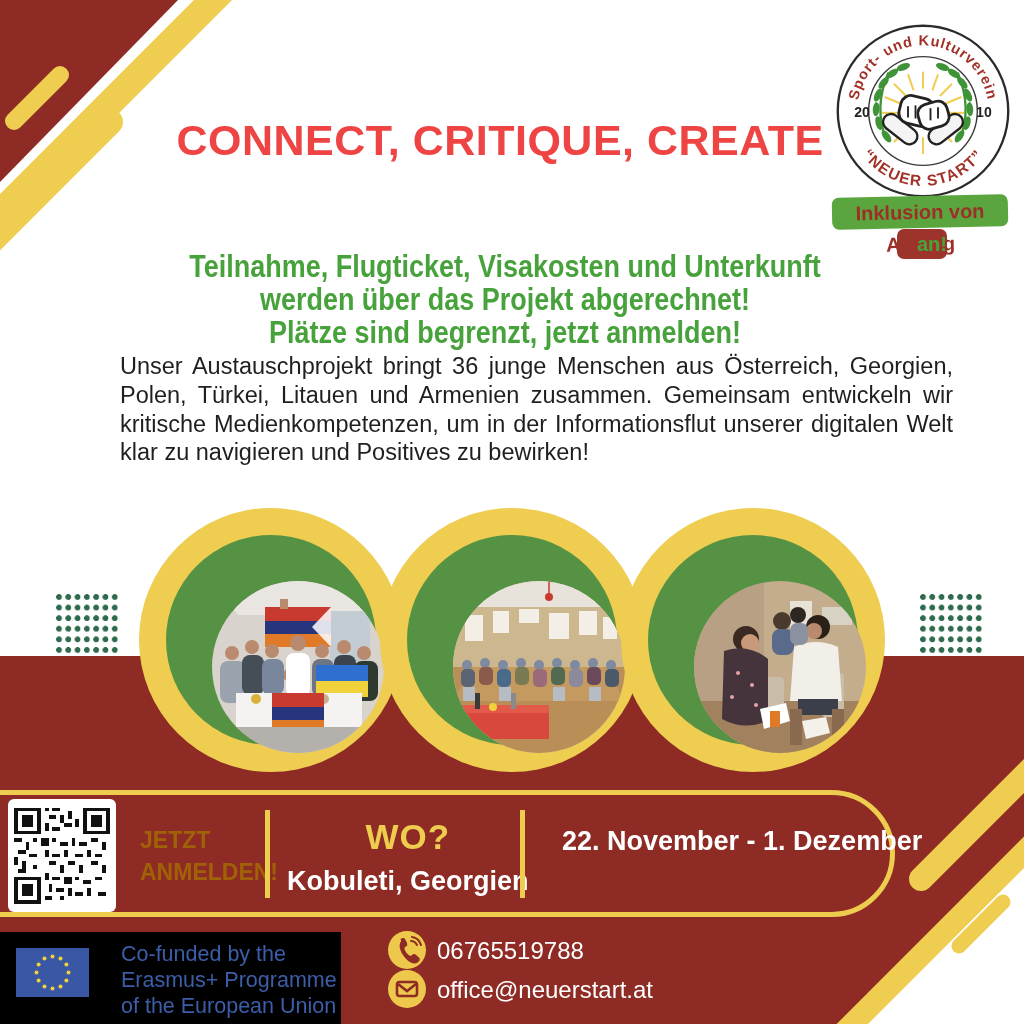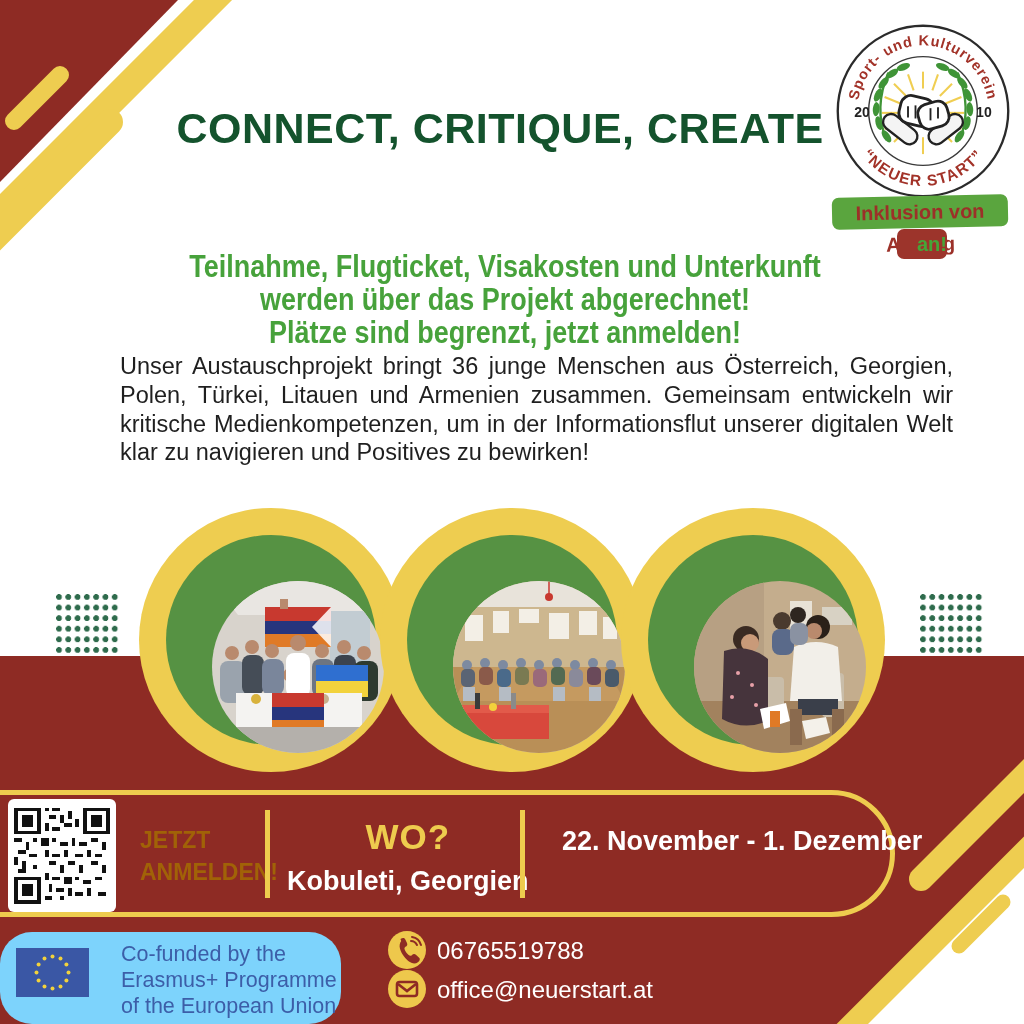--- a/index.html
+++ b/index.html
@@ -9,22 +9,22 @@
     font-family:"Liberation Sans",sans-serif;
   }
   .abs{position:absolute;}
 
   
   .deco-tl{left:0;top:0;width:260px;height:340px;}
   .deco-br{left:780px;top:700px;width:244px;height:324px;}
 
   
   .title{
-    left:60px;top:104px;width:880px;text-align:center;
-    font-size:43px;font-weight:800;letter-spacing:.5px;color:#14532d;
+    left:60px;top:116px;width:880px;text-align:center;
+    font-size:43px;font-weight:800;letter-spacing:.5px;color:#ef4444;
   }
   .logo{left:834px;top:22px;width:178px;height:178px;}
   .badge-inclusion{
     left:832px;top:196px;width:176px;height:32px;line-height:32px;text-align:center;
     background:#5aa53e;color:#9c3028;font-size:20px;font-weight:bold;border-radius:7px;
     transform:rotate(-1.2deg);
   }
   .badge-an{
     left:897px;top:229px;width:50px;height:30px;line-height:30px;text-align:right;
     background:#9c342b;color:#46a538;font-size:20px;font-weight:bold;border-radius:7px;
@@ -72,21 +72,21 @@
   .v-divider{width:5px;height:88px;top:810px;background:#eecc4e;}
   .vd-1{left:265px;}
   .vd-2{left:520px;}
   .info-block{top:817px;text-align:center;}
   .ib-where{left:287px;}
   .ib-when{left:562px;}
   .info-label{color:#eecc4e;font-size:35px;font-weight:800;letter-spacing:1px;}
   .info-value{color:#ffffff;font-size:27px;font-weight:bold;margin-top:9px;}
 
   
-  .eu-box{left:0;top:932px;width:341px;height:92px;background:#7dd3fc;border-radius:32px;}
+  .eu-box{left:0;top:932px;width:341px;height:92px;background:#000000;}
   .eu-flag{position:absolute;left:16px;top:16px;width:73px;height:49px;}
   .eu-text{position:absolute;left:121px;top:9px;color:#3c5ea8;font-size:21.5px;line-height:26px;}
   .contact-icon{width:38px;height:38px;border-radius:50%;background:#eec84c;}
   .ci-phone{left:388px;top:931px;}
   .ci-mail{left:388px;top:970px;}
   .contact-text{color:#ffffff;font-size:24px;}
   .ct-phone{left:437px;top:937px;}
   .ct-mail{left:437px;top:976px;}
 </style>
 </head>

